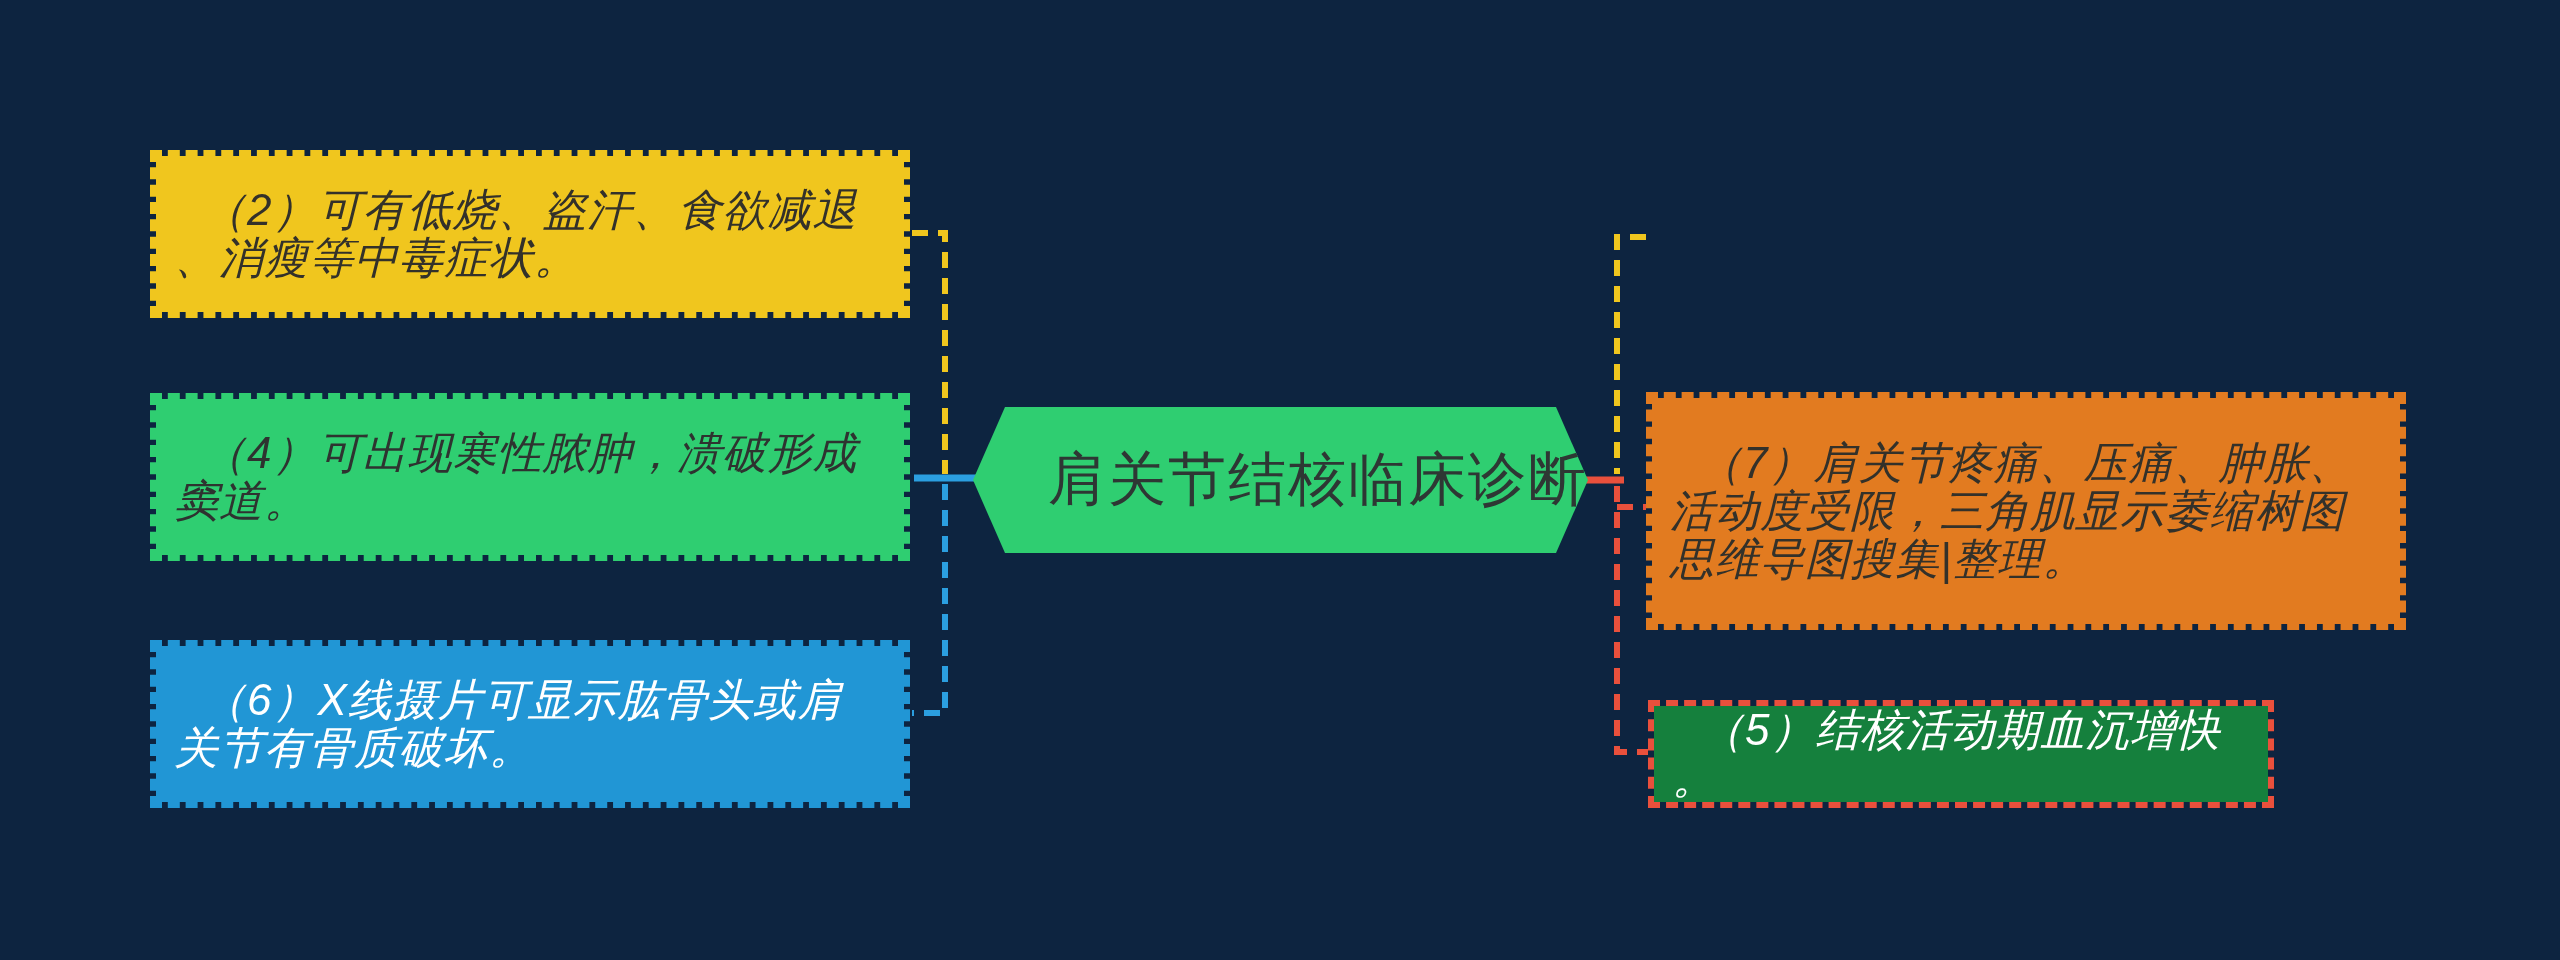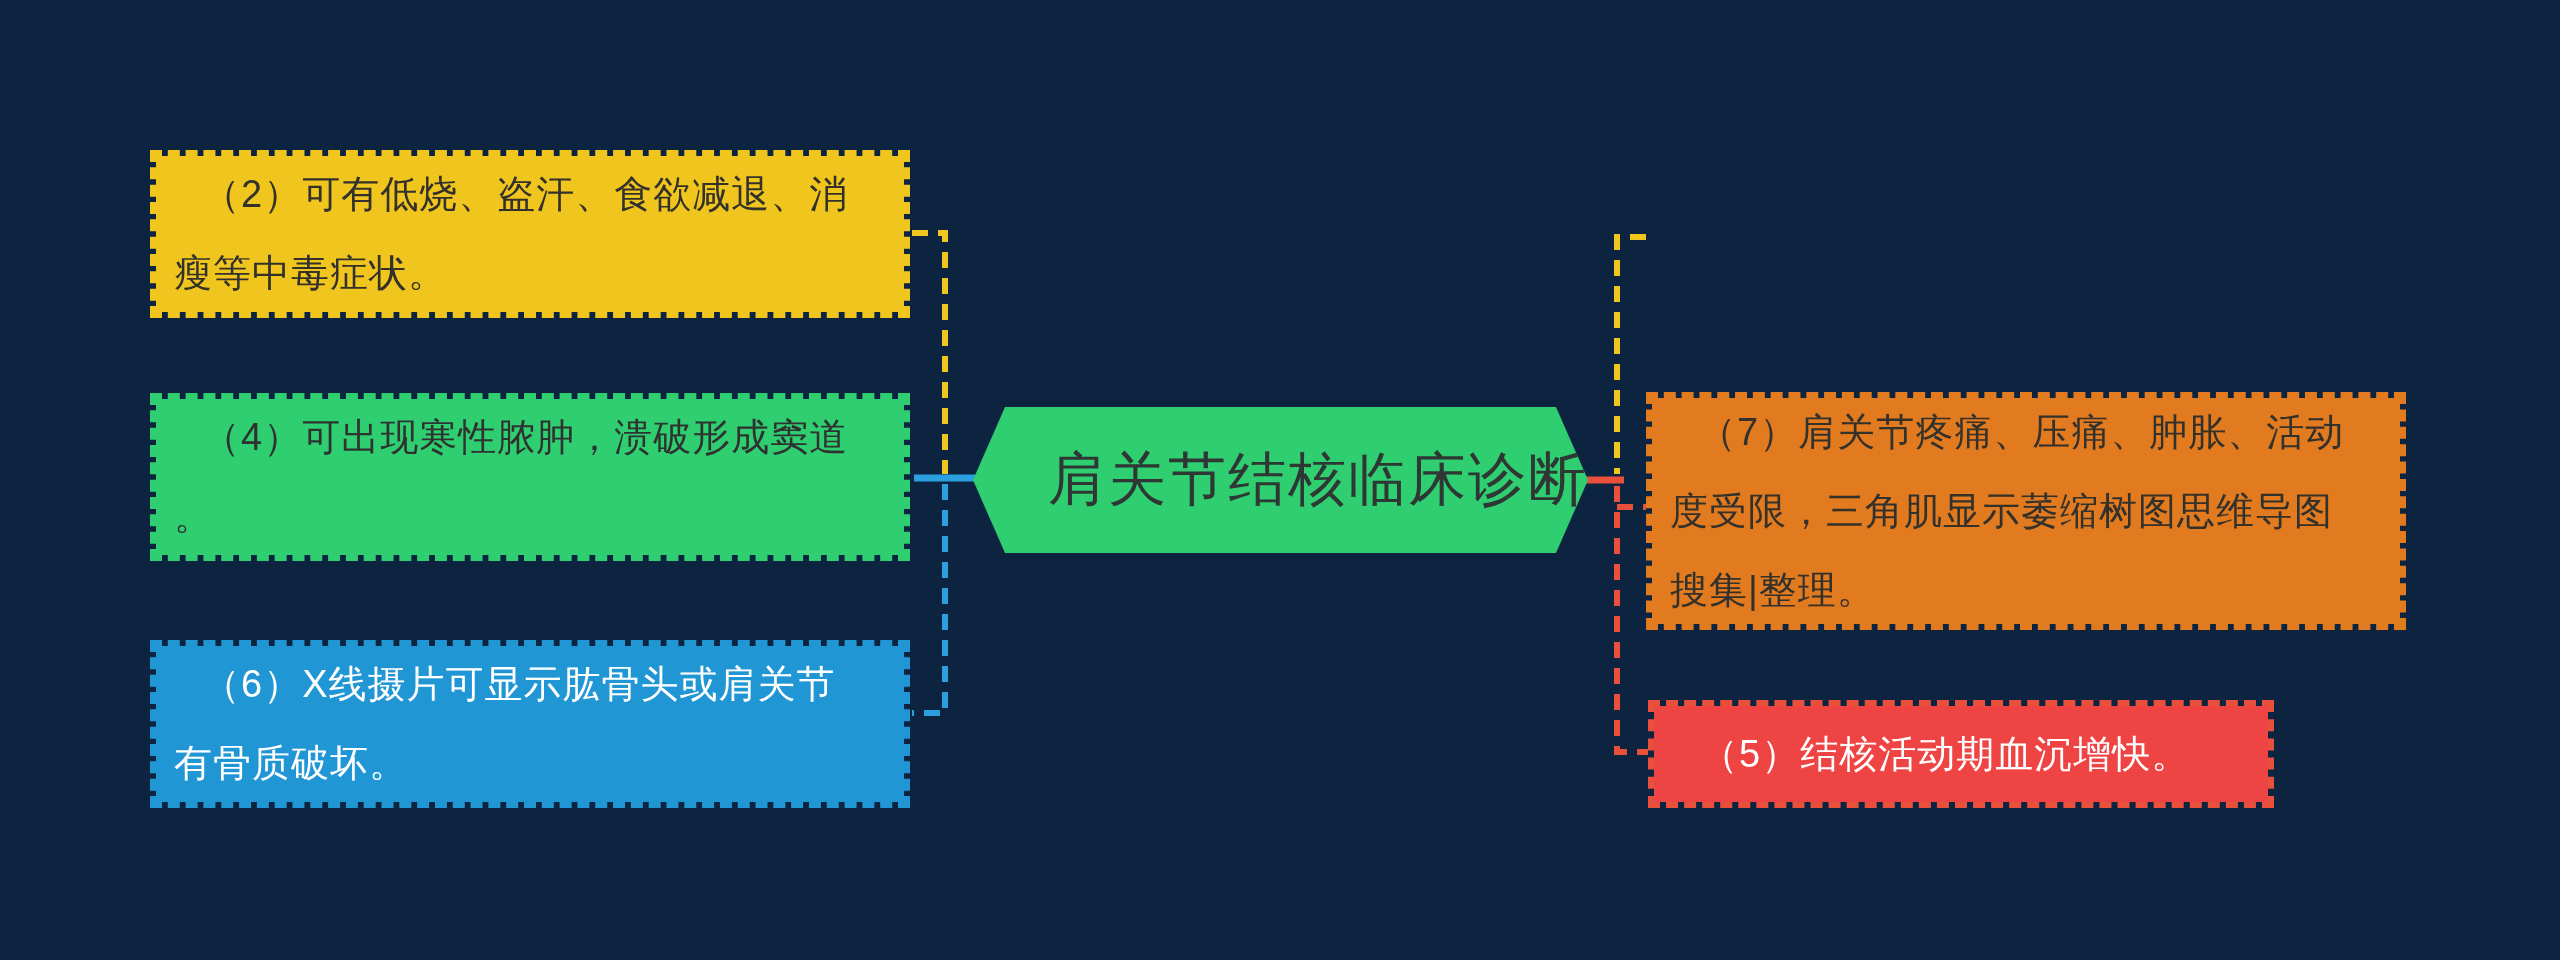--- a/index.html
+++ b/index.html
@@ -17,37 +17,38 @@
     width: 2560px; height: 960px;
     pointer-events: none;
   }
   .node {
     position: absolute;
     box-sizing: border-box;
     display: flex;
     align-items: center;
     border: 6px dashed transparent;
     background-clip: padding-box !important;
-    font-size: 38px;
-    line-height: 79px;
+    font-size: 44px;
+    line-height: 48px;
     letter-spacing: 1px;
+    font-style: italic;
   }
   .node .label {
     display: block;
     width: 100%;
     padding: 0 30px 0 18px;
     text-indent: 28px;
     word-break: break-all;
     line-break: anywhere;
   }
   .node.c-yellow { background-color: #f0c61e; border-color: #f0c61e; color: #33312a; }
   .node.c-green  { background-color: #2fce71; border-color: #2fce71; color: #2e3330; }
   .node.c-blue   { background-color: #2196d5; border-color: #2196d5; color: #ffffff; }
   .node.c-orange { background-color: #e27b20; border-color: #e27b20; color: #33312a; }
-  .node.c-red    { background-color: #ef4444; border-color: #e9503c; color: #ffffff; }
+  .node.c-red    { background-color: #15803d; border-color: #e9503c; color: #ffffff; }
 
   #node-2 { left: 150px;  top: 150px; width: 760px; height: 168px; }
   #node-4 { left: 150px;  top: 393px; width: 760px; height: 168px; }
   #node-6 { left: 150px;  top: 640px; width: 760px; height: 168px; }
   #node-1 { left: 1646px; top: 150px; width: 760px; height: 168px; }
   #node-3 { left: 1646px; top: 392px; width: 760px; height: 238px; }
   #node-5 { left: 1648px; top: 700px; width: 626px; height: 108px; }
   #node-5 .label { padding: 0 12px 0 18px; }
 
   #center-node {

